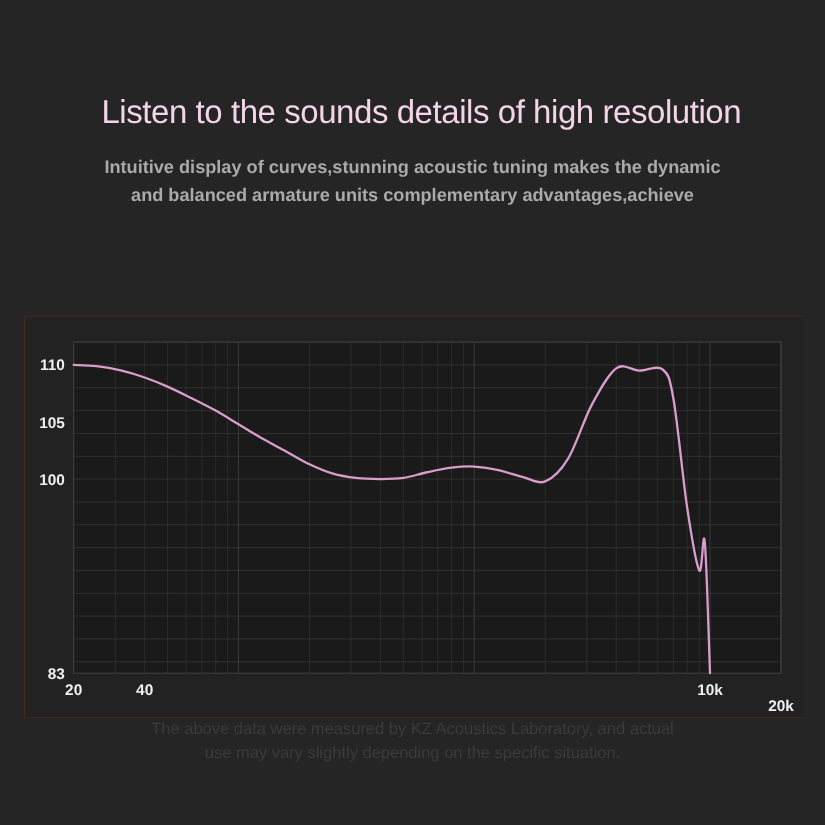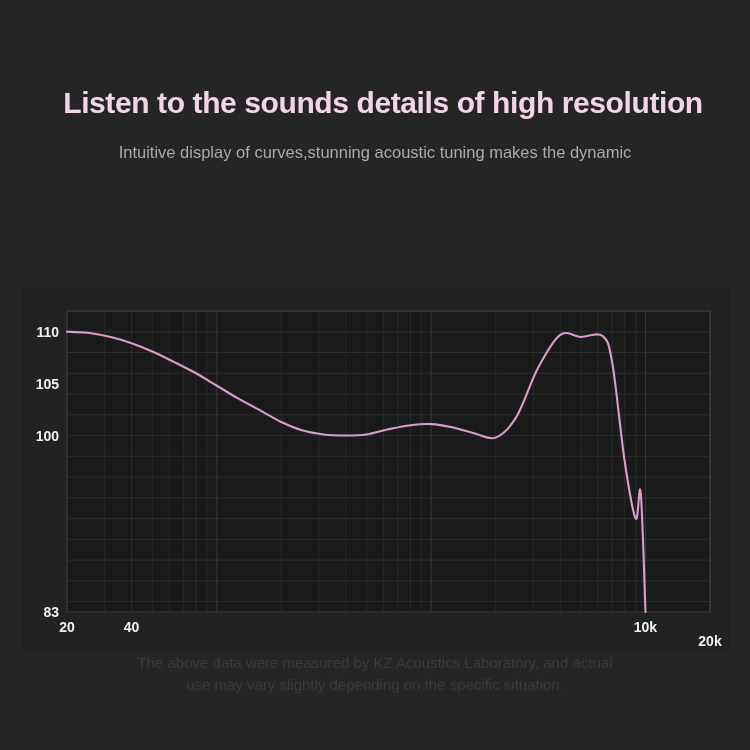--- a/index.html
+++ b/index.html
@@ -23,34 +23,34 @@
   }
 
   
   .header {
     padding-top: 86px;
     text-align: center;
   }
   .title {
     color: #f3d4e8;
     font-size: 30px;
-    font-weight: bold;
+    font-weight: normal;
     letter-spacing: -0.4px;
     line-height: 1.15;
     margin: 0 0 18px 16px;
     padding: 0 20px;
     white-space: nowrap;
   }
   .subtitle {
     color: #aaaaaa;
     font-size: 16.5px;
     line-height: 1.62;
     margin: 0 auto;
     width: 680px;
-    font-weight: normal;
+    font-weight: bold;
   }
   .subtitle-line {
     display: block;
     white-space: nowrap;
   }
 
   
   .chart-panel {
     position: absolute;
     left: 22px;
@@ -83,20 +83,21 @@
 </style>
 </head>
 <body>
 
 <div class="page">
 
   <div class="header">
     <h1 class="title">Listen to the sounds details of high resolution</h1>
     <div class="subtitle">
       <span class="subtitle-line">Intuitive display of curves,stunning acoustic tuning makes the dynamic</span>
+      <span class="subtitle-line">and balanced armature units complementary advantages,achieve</span>
     </div>
   </div>
 
   <div class="chart-panel">
     <svg class="chart-svg" viewBox="0 0 708 364">
       <rect x="0" y="0" width="708" height="364" fill="#222222"></rect>
       <g>
         <rect id="plot-bg" x="45" y="23" width="643" height="301" fill="#1a1a1a"></rect>
         <g id="grid-v">
             <line x1="45.00" y1="23" x2="45.00" y2="324" stroke="#3a3a3a" stroke-width="0.8" opacity="0.62"></line>

